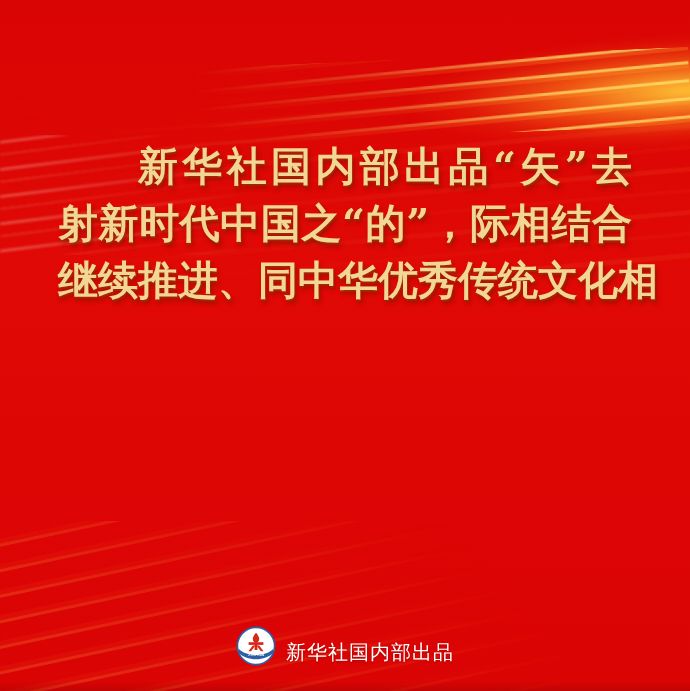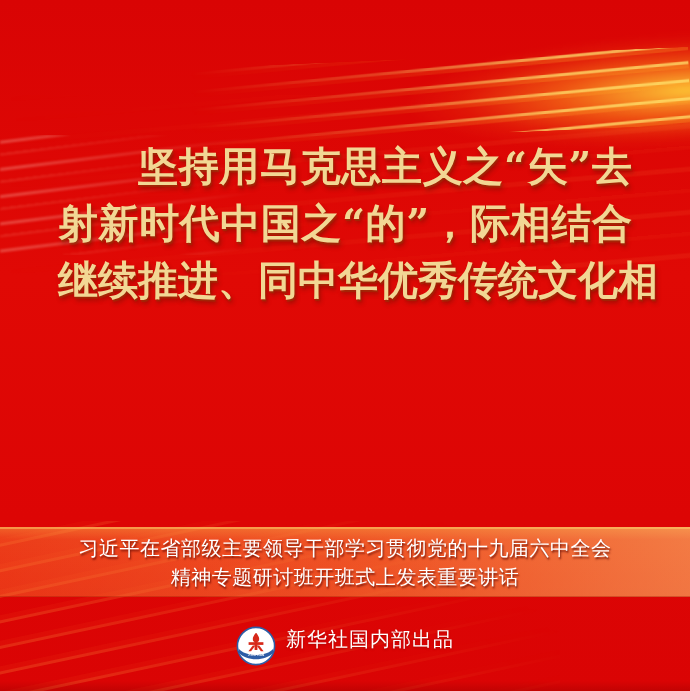--- a/index.html
+++ b/index.html
@@ -95,21 +95,21 @@
     font-size: 20px;
     line-height: 29px;
     letter-spacing: 0.5px;
     text-shadow: 1px 2px 2px rgba(90,5,0,0.75);
   }
 
   
   .footer {
     position: absolute;
     left: 0; top: 626px; width: 100%;
-    display: flex; align-items: flex-start; justify-content: center;
+    display: flex; align-items: flex-end; justify-content: center;
     gap: 10px;
   }
   .logo { width: 40px; height: 40px; display: block; }
   .publisher {
     color: #ffffff;
     font-size: 20px;
     letter-spacing: 1px;
     text-shadow: 0 1px 2px rgba(120,10,0,0.5);
   }
 </style>
@@ -119,29 +119,25 @@
 <div class="canvas">
 
   <div class="layer flare-soft"></div>
   <div class="layer flare-lines"></div>
   <div class="layer streaks-upper"></div>
   <div class="layer streaks-left"></div>
   <div class="layer streaks-bottom"></div>
   <div class="layer bottom-shade"></div>
 
   <div class="quote">
-    <div class="qline indent">坚持用马克思主义之“矢”去</div>
+    <div class="qline indent">新华社国内部出品“矢”去</div>
     <div class="qline">射新时代中国之“的”，际相结合</div>
     <div class="qline">继续推进、同中华优秀传统文化相</div>
   </div>
 
-  <div class="caption-band">
-    <div class="caption-line">习近平在省部级主要领导干部学习贯彻党的十九届六中全会</div>
-    <div class="caption-line">精神专题研讨班开班式上发表重要讲话</div>
-  </div>
 
   <div class="footer">
     <svg class="logo" viewBox="0 0 40 40" aria-hidden="true">
       <circle cx="20" cy="20" r="18.6" fill="#ffffff" stroke="#2d5da6" stroke-width="1.6"></circle>
 
       <path d="M20 6.5 c-2.2 3.2 -3.2 4.4 -3.2 6.4 a3.2 3.2 0 0 0 6.4 0 c0 -2 -1 -3.2 -3.2 -6.4 z" fill="#d7281a"></path>
       <rect x="18.6" y="12.5" width="2.8" height="11.5" fill="#d7281a"></rect>
       <rect x="12.6" y="16.2" width="14.8" height="2.7" fill="#d7281a"></rect>
       <path d="M16.8 19.6 l-4.4 5.6 h2.7 l4.3 -5.6 z" fill="#d7281a"></path>
       <path d="M23.2 19.6 l4.4 5.6 h-2.7 l-4.3 -5.6 z" fill="#d7281a"></path>

